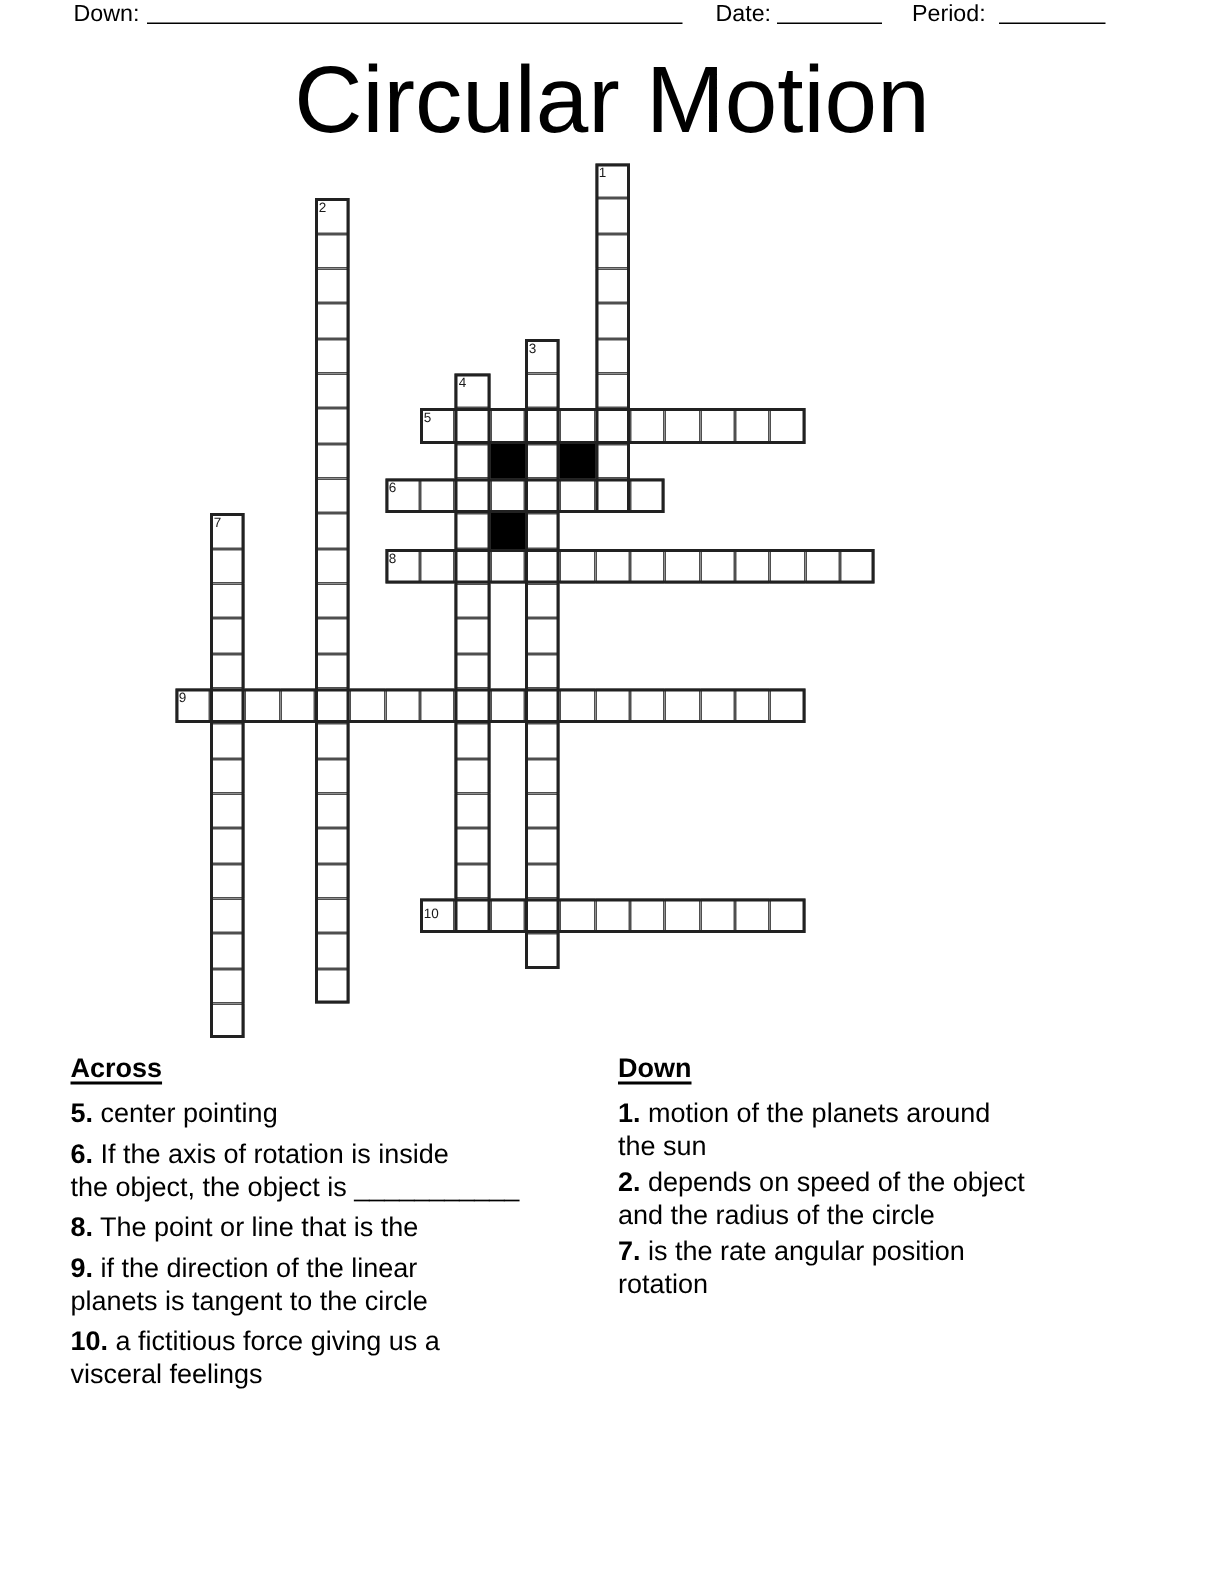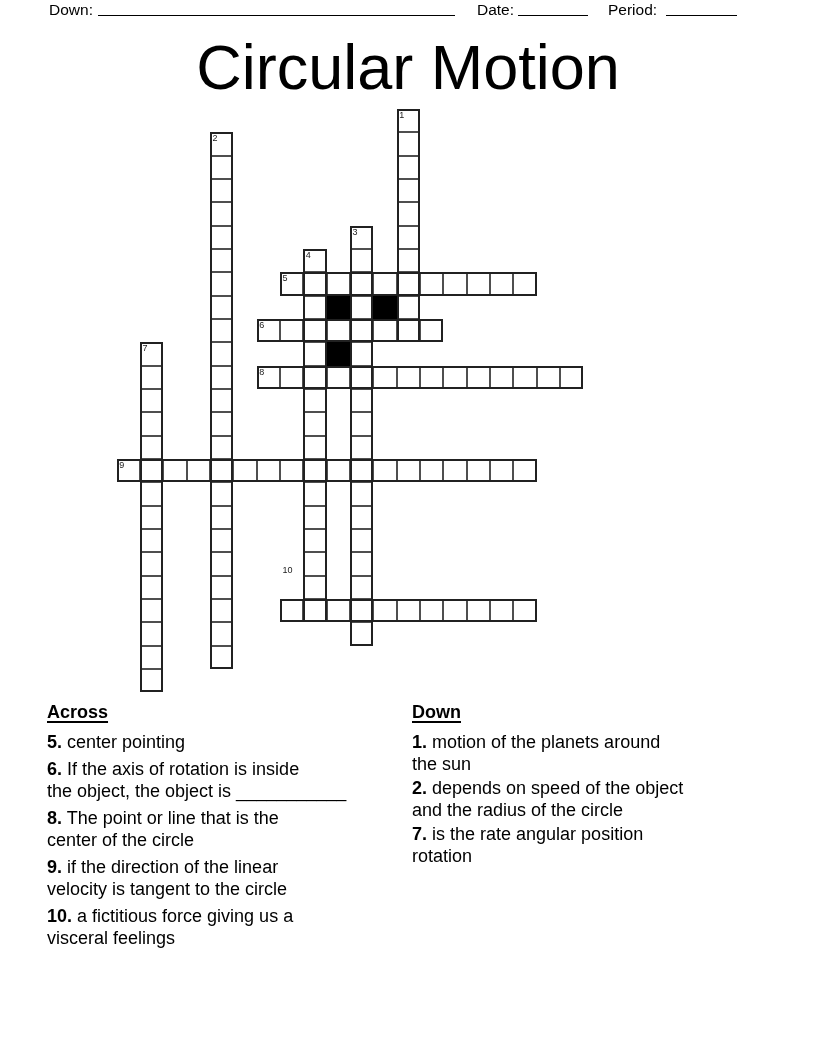--- a/index.html
+++ b/index.html
@@ -192,40 +192,39 @@
       <div class="cell-num" style="left: 282.51px; top: 274.31px;">5</div>
       <div class="word-outline" style="left: 256.68px; top: 318.97px; width: 186.64px; height: 23.33px;"></div>
       <div class="cell-num" style="left: 259.18px; top: 320.97px;">6</div>
       <div class="word-outline" style="left: 140.03px; top: 342.3px; width: 23.33px; height: 349.95px;"></div>
       <div class="cell-num" style="left: 142.53px; top: 344.3px;">7</div>
       <div class="word-outline" style="left: 256.68px; top: 365.63px; width: 326.62px; height: 23.33px;"></div>
       <div class="cell-num" style="left: 259.18px; top: 367.63px;">8</div>
       <div class="word-outline" style="left: 116.7px; top: 458.95px; width: 419.94px; height: 23.33px;"></div>
       <div class="cell-num" style="left: 119.2px; top: 460.95px;">9</div>
       <div class="word-outline" style="left: 280.01px; top: 598.93px; width: 256.63px; height: 23.33px;"></div>
-      <div class="cell-num" style="left: 282.51px; top: 566px;">10</div>
+      <div class="cell-num" style="left: 282.51px; top: 605px;">10</div>
     </div>
 
   <div class="clues clues-across">
     <div class="clue-heading">Across</div>
     <div id="across-items">
         <div class="clue">
           <div class="clue-line"><b>5.</b> center pointing</div>
         </div>
         <div class="clue">
           <div class="clue-line"><b>6.</b> If the axis of rotation is inside</div>
           <div class="clue-line">the object, the object is ___________</div>
         </div>
         <div class="clue">
           <div class="clue-line"><b>8.</b> The point or line that is the</div>
-          <div class="clue-line">center of the circle</div>
         </div>
         <div class="clue">
           <div class="clue-line"><b>9.</b> if the direction of the linear</div>
-          <div class="clue-line">velocity is tangent to the circle</div>
+          <div class="clue-line">planets is tangent to the circle</div>
         </div>
         <div class="clue">
           <div class="clue-line"><b>10.</b> a fictitious force giving us a</div>
           <div class="clue-line">visceral feelings</div>
         </div>
       </div>
   </div>
 
   <div class="clues clues-down">
     <div class="clue-heading">Down</div>

